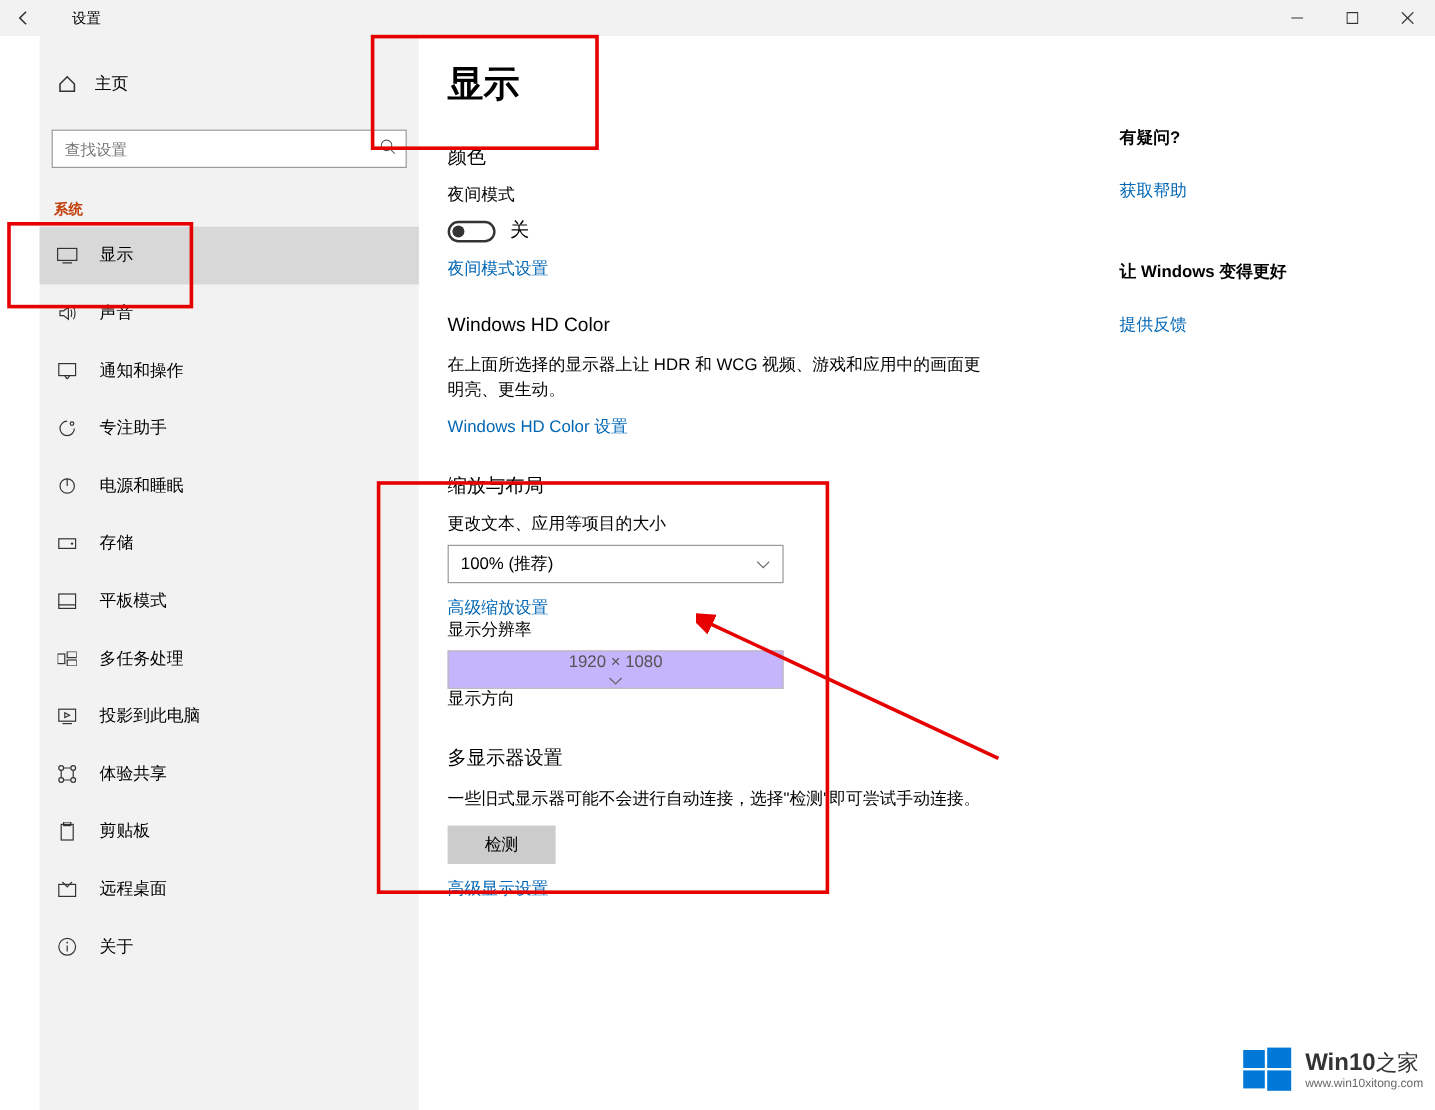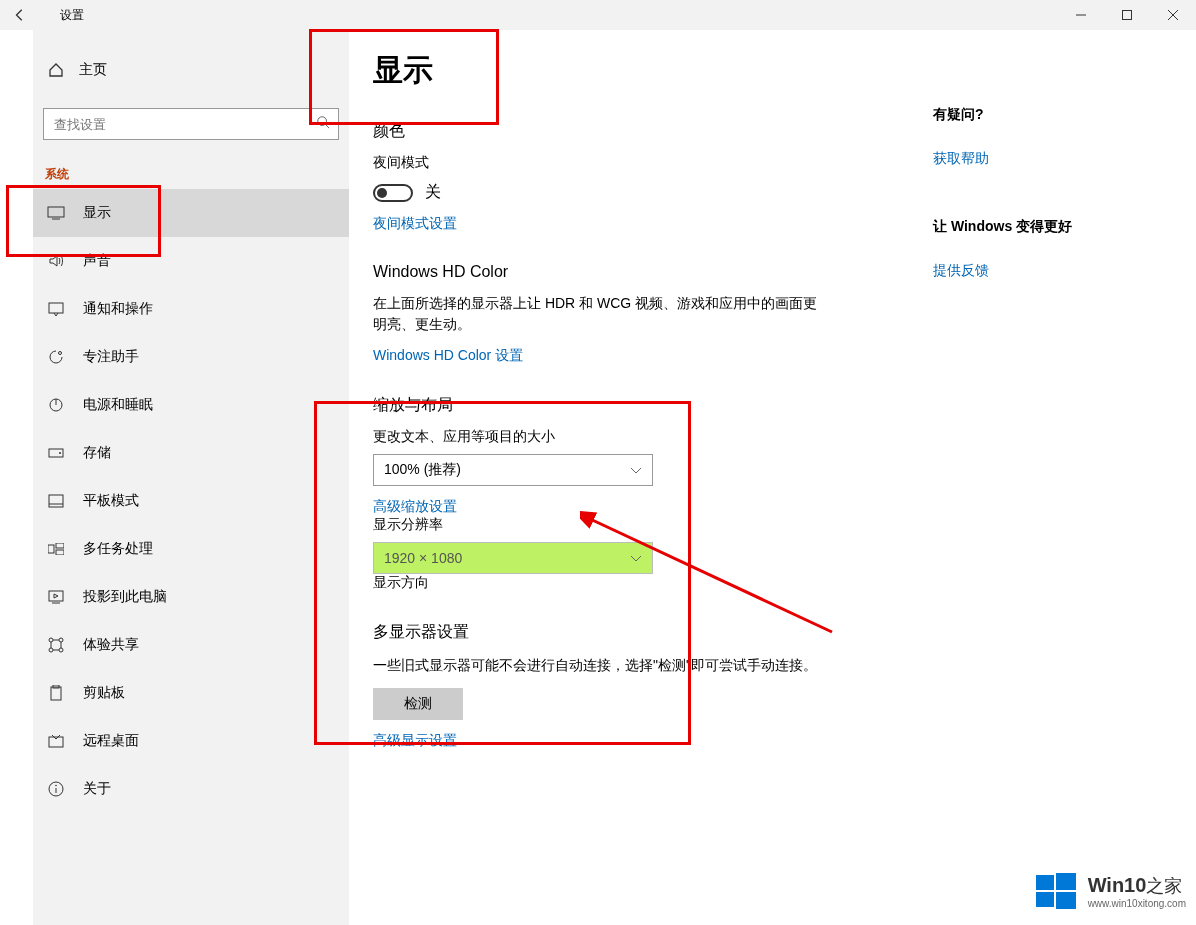--- a/index.html
+++ b/index.html
@@ -26,21 +26,21 @@
   h1.page { font-size: 30px; font-weight: 600; margin-bottom: 30px; }
   h2.sect { font-size: 16px; font-weight: 400; margin-top: 0; margin-bottom: 12px; }
   h2.sect.sp { margin-top: 30px; }
   .lbl { font-size: 14px; color: #000; }
   .desc { font-size: 14px; color: #000; margin-top: 12px; line-height: 1.5; max-width: 450px; }
   .link { color: #0066b4; font-size: 14px; margin-top: 12px; display: inline-block; }
   .toggle-row { display: flex; align-items: center; gap: 12px; margin-top: 10px; }
   .toggle { width: 40px; height: 18px; border: 2px solid #333; border-radius: 10px; position: relative; }
   .toggle .knob { width: 10px; height: 10px; background: #333; border-radius: 50%; position: absolute; left: 2px; top: 2px; }
   .dropdown { width: 280px; height: 32px; border: 1px solid #999; background: #fff; display: flex; align-items: center; justify-content: space-between; padding: 0 10px; margin-top: 8px; font-size: 14px; }
-  .dropdown.disabled { background: #bef264; color: #555; border-color: #bbb; }
+  .dropdown.disabled { background: #c4b5fd; color: #555; border-color: #bbb; flex-direction: column; }
   .dropdown .chev { color: #666; }
   .btn-detect { width: 90px; height: 32px; background: #ccc; border: none; font-size: 14px; margin-top: 12px; }
   .right h3 { font-size: 14px; font-weight: 600; margin-bottom: 10px; margin-top: 0; }
   .right p { font-size: 14px; line-height: 1.6; color: #000; }
   .right .block { margin-bottom: 50px; }
   .right .link2 { color: #0066b4; font-size: 14px; display: inline-block; margin-top: 16px; }
   
   .hl { position: absolute; border: 3px solid #e60000; background: transparent; pointer-events: none; }
   .hl1 { left: 309px; top: 29px; width: 190px; height: 96px; }
   .hl2 { left: 6px;   top: 185px; width: 155px; height: 72px; }

